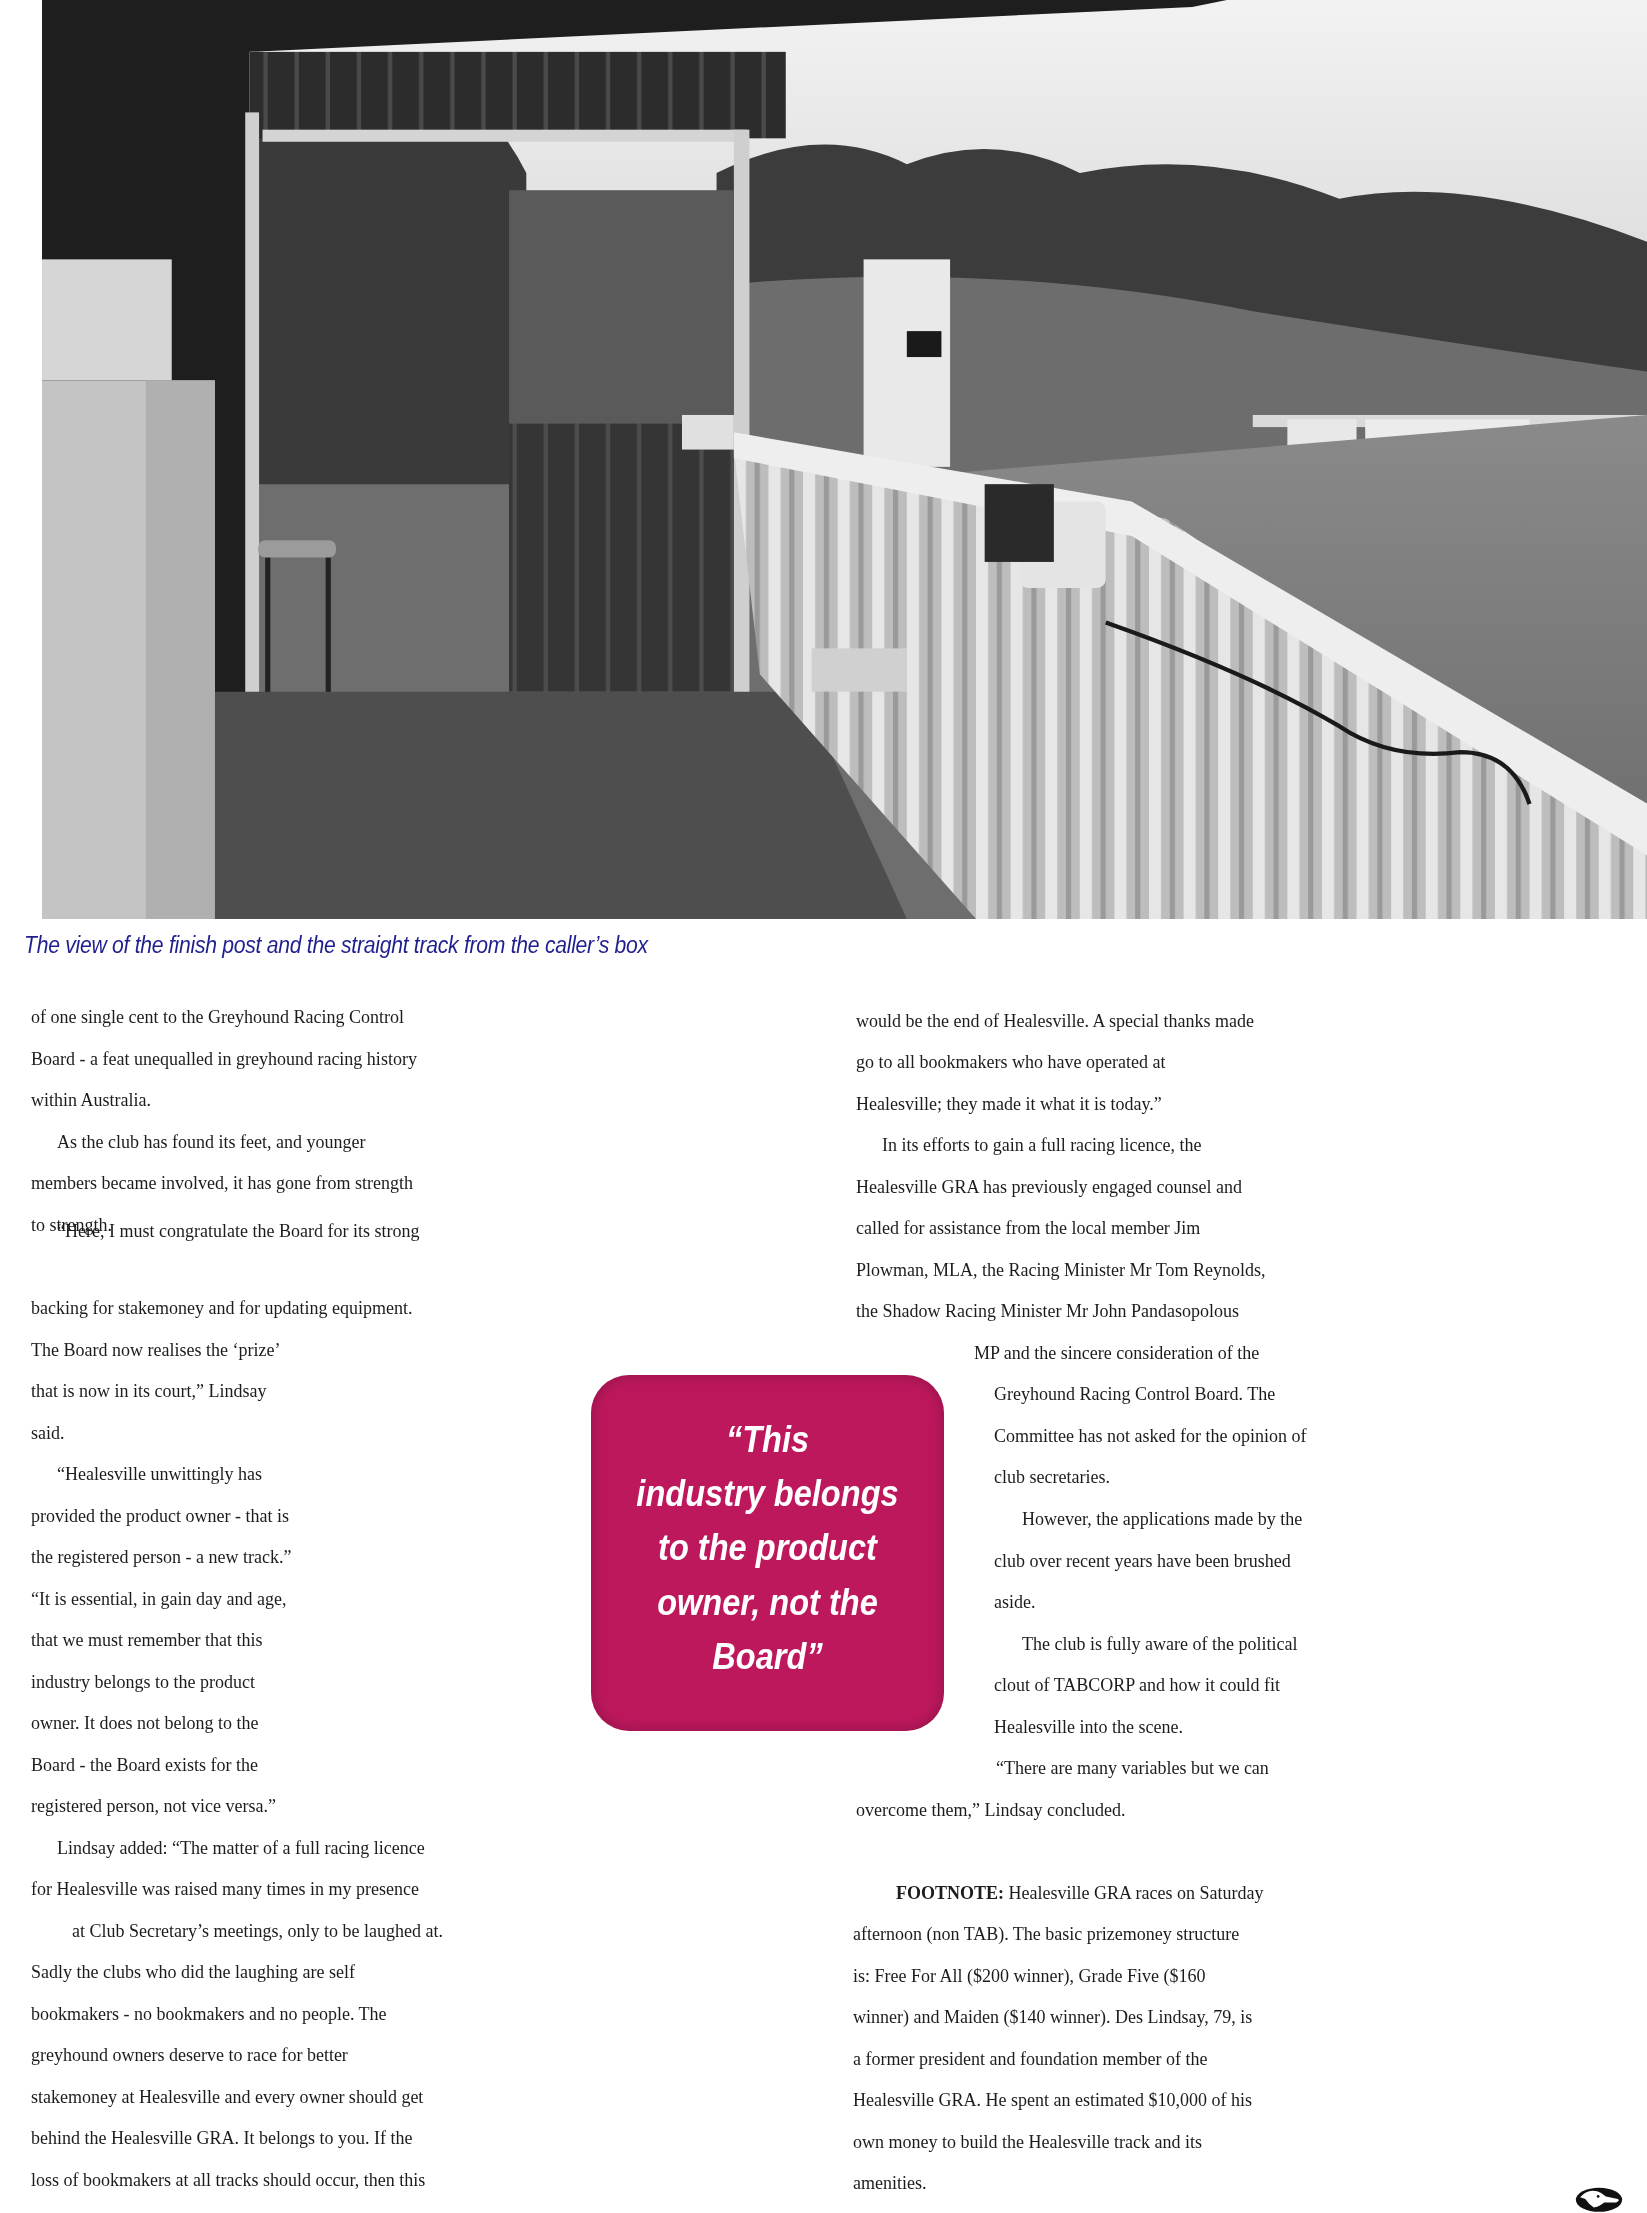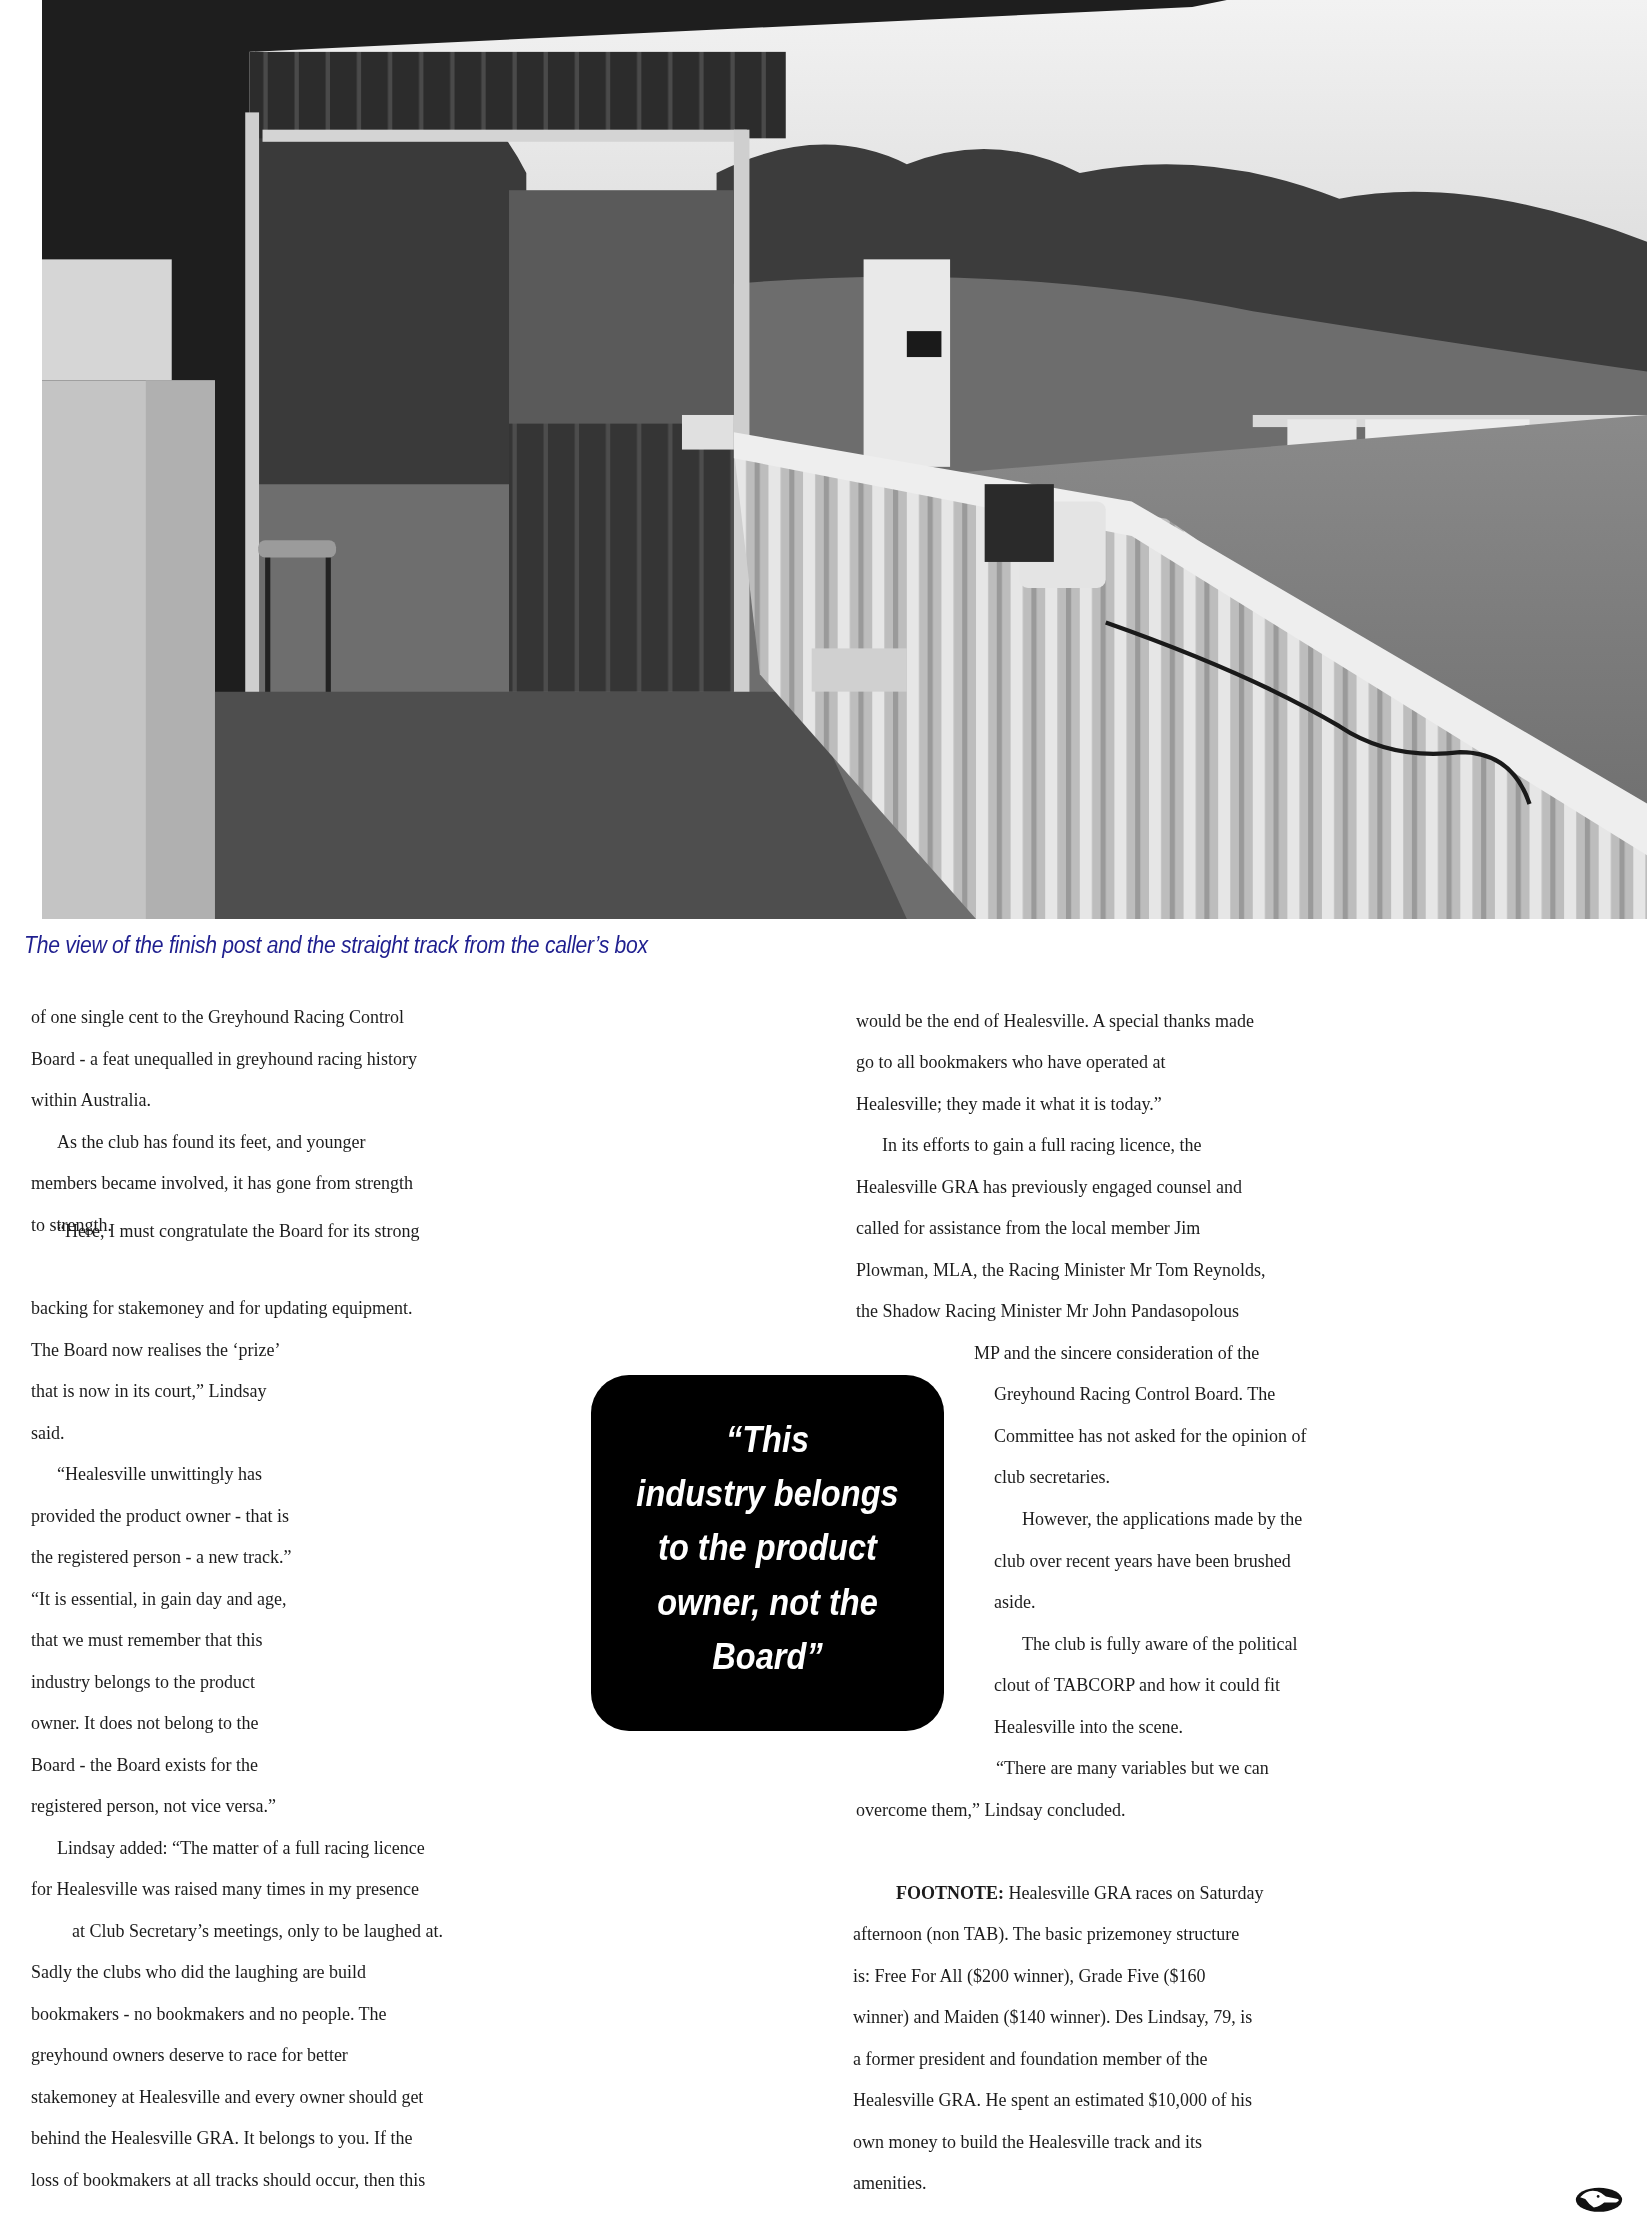--- a/index.html
+++ b/index.html
@@ -9,21 +9,21 @@
   .photo { position: absolute; left: 42px; top: 0; width: 1606px; height: 919px; overflow: hidden; background: #6e6e6e; }
   .photo svg { display: block; width: 100%; height: 100%; }
 
   .caption { position: absolute; left: 24px; top: 932px; font-family: "Liberation Sans", sans-serif; font-style: italic; font-size: 23px; color: #1f1f8f; letter-spacing: -0.3px; transform: scaleX(0.92); transform-origin: left top; white-space: nowrap; }
 
   
   .line { position: absolute; font-size: 18px; line-height: 35px; white-space: nowrap; color: #1c1c1c; transform-origin: left top; }
   .bold { font-weight: bold; }
 
   
-  .pullquote { position: absolute; left: 591px; top: 1375px; width: 353px; height: 356px; background: #000000; border-radius: 38px; box-shadow: inset 0 0 15.6px rgba(0,0,0,0.25); }
+  .pullquote { position: absolute; left: 591px; top: 1375px; width: 353px; height: 356px; background: #be185d; border-radius: 38px; box-shadow: inset 0 0 15.6px rgba(0,0,0,0.25); }
   .pq-line { position: absolute; left: 0; width: 100%; text-align: center; font-family: "Liberation Sans", sans-serif; font-weight: bold; font-style: italic; font-size: 37px; color: #ffffff; line-height: 45px; transform: scaleX(0.88); white-space: nowrap; }
 
   
   .endmark { position: absolute; left: 1575px; top: 2185px; width: 48px; height: 28px; }
 </style>
 </head>
 <body>
 
 <div class="photo">
   <svg viewBox="0 0 1857 1063" preserveAspectRatio="none">
@@ -114,21 +114,21 @@
   <div class="line" style="left:31px;top:1540px;">the registered person - a new track.”</div>
   <div class="line" style="left:31px;top:1582px;">“It is essential, in gain day and age,</div>
   <div class="line" style="left:31px;top:1623px;">that we must remember that this</div>
   <div class="line" style="left:31px;top:1665px;">industry belongs to the product</div>
   <div class="line" style="left:31px;top:1706px;">owner. It does not belong to the</div>
   <div class="line" style="left:31px;top:1748px;">Board - the Board exists for the</div>
   <div class="line" style="left:31px;top:1789px;">registered person, not vice versa.”</div>
   <div class="line" style="left:57px;top:1831px;">Lindsay added: “The matter of a full racing licence</div>
   <div class="line" style="left:31px;top:1872px;">for Healesville was raised many times in my presence</div>
   <div class="line" style="left:31px;top:1914px;margin-left:41px;">at Club Secretary’s meetings, only to be laughed at.</div>
-  <div class="line" style="left:31px;top:1955px;">Sadly the clubs who did the laughing are build</div>
+  <div class="line" style="left:31px;top:1955px;">Sadly the clubs who did the laughing are self</div>
   <div class="line" style="left:31px;top:1997px;">bookmakers - no bookmakers and no people. The</div>
   <div class="line" style="left:31px;top:2038px;">greyhound owners deserve to race for better</div>
   <div class="line" style="left:31px;top:2080px;">stakemoney at Healesville and every owner should get</div>
   <div class="line" style="left:31px;top:2121px;">behind the Healesville GRA. It belongs to you. If the</div>
   <div class="line" style="left:31px;top:2163px;">loss of bookmakers at all tracks should occur, then this</div>
 </div>
 
 <div class="pullquote">
   <div class="pq-line" style="top:42px;">“This</div>
   <div class="pq-line" style="top:96px;">industry belongs</div>

